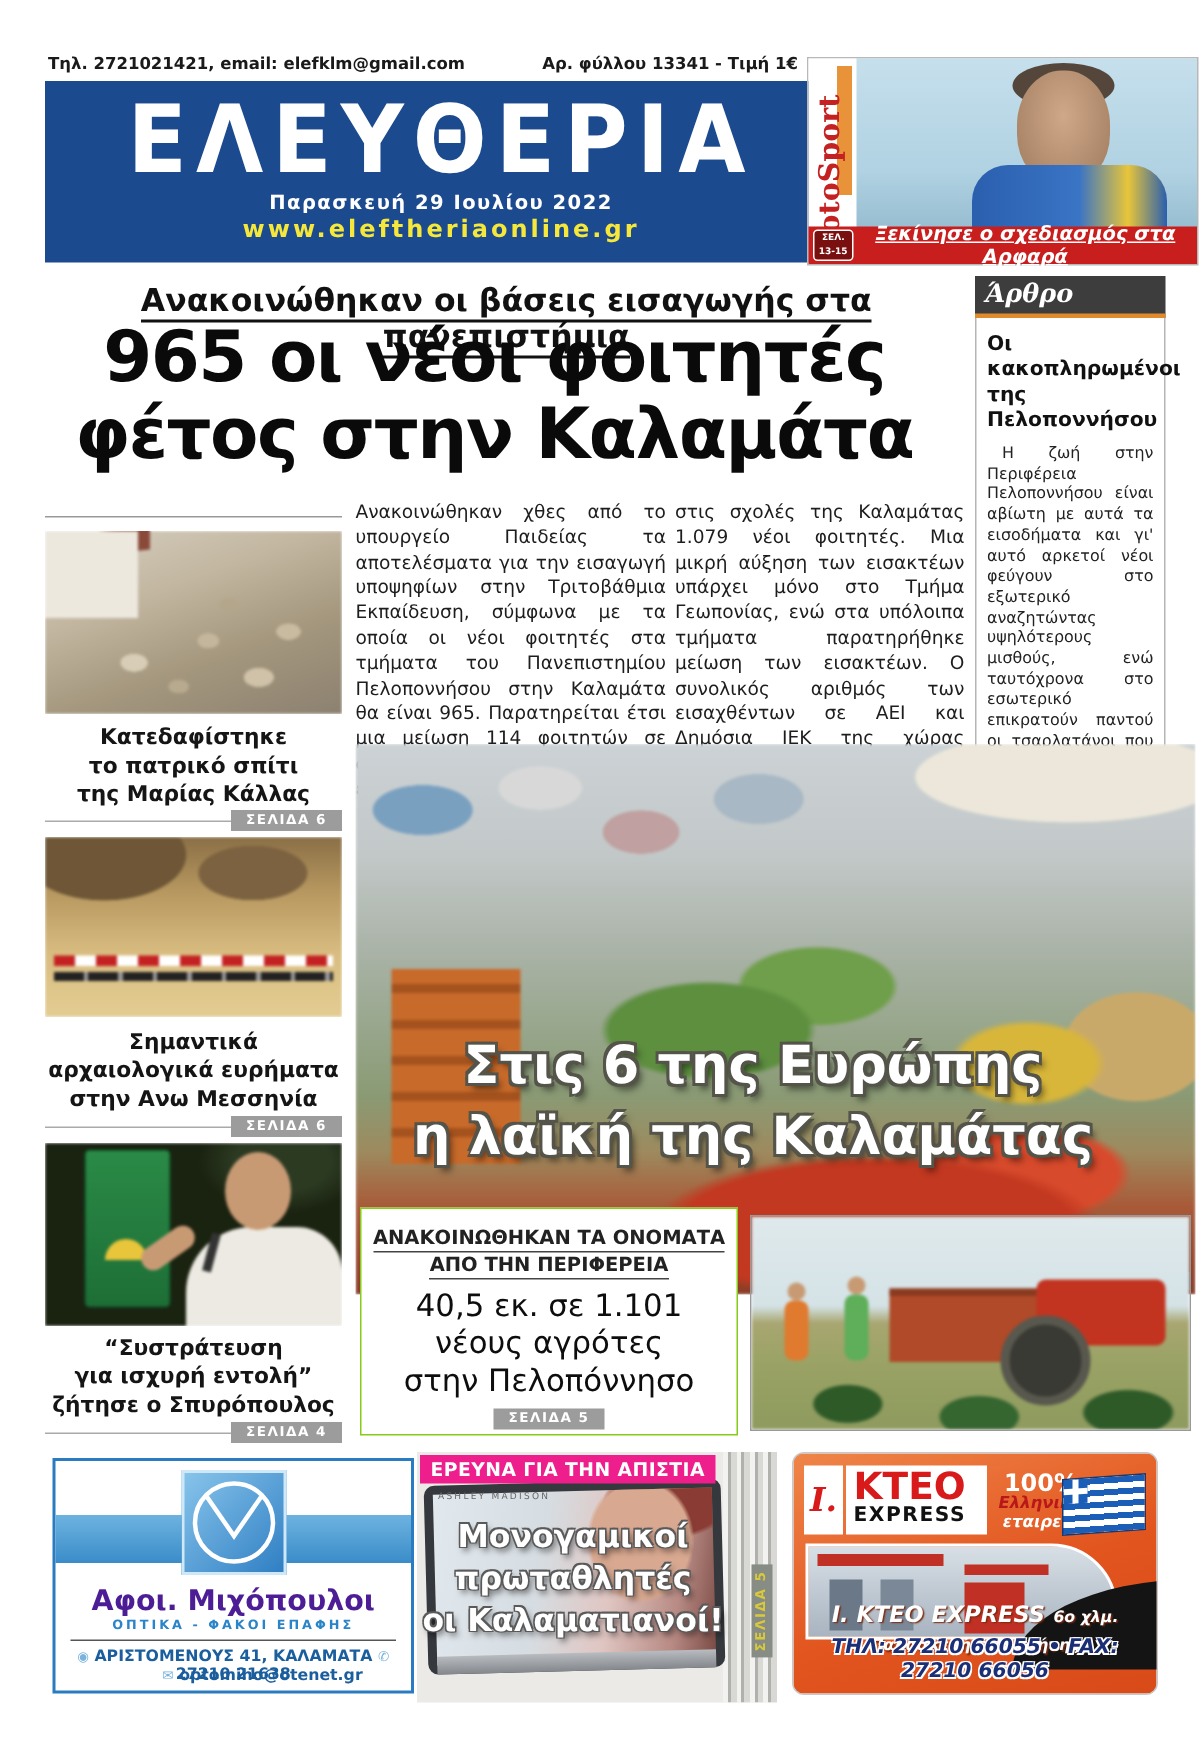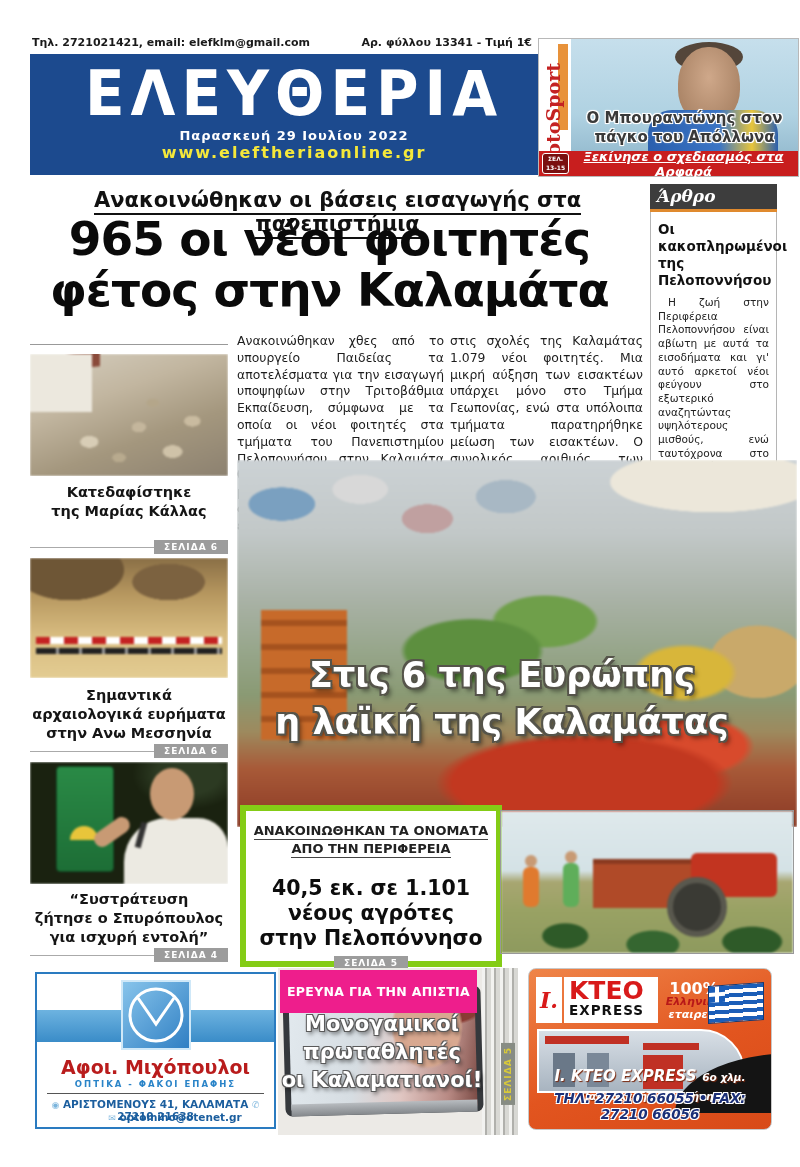--- a/index.html
+++ b/index.html
@@ -98,21 +98,21 @@
   #lcp3 .scene{background:radial-gradient(80px 50px at 80% 10%,#2c3a22 40%,transparent 70%),#1a2210;}
   .sp-sign{position:absolute;left:26px;top:4px;width:56px;height:104px;border-radius:4px;
            background:linear-gradient(#2a8a46,#1d6e36);border:1px solid #0f4a22;}
   .sp-sun{position:absolute;left:40px;top:64px;width:28px;height:14px;border-radius:14px 14px 0 0;background:#e8c53a;}
   .sp-head{position:absolute;right:34px;top:6px;width:44px;height:52px;border-radius:50%;background:#c89a74;}
   .sp-body{position:absolute;right:0px;bottom:0;width:104px;height:66px;border-radius:44px 30px 0 0;background:#eceae2;}
   .sp-arm{position:absolute;right:96px;bottom:44px;width:40px;height:16px;border-radius:8px;background:#c89a74;transform:rotate(-35deg);}
   .sp-mic{position:absolute;right:84px;bottom:36px;width:6px;height:26px;background:#333;transform:rotate(15deg);}
 
   
-  #market{left:237px;top:460px;width:560px;height:367px;overflow:hidden;}
+  #market{left:237px;top:496px;width:560px;height:367px;overflow:hidden;}
   #market .scene{background:
      radial-gradient(170px 50px at 85% 6%,#ece7da 60%,transparent 61%),
      radial-gradient(60px 30px at 8% 12%,#7aa0c0 55%,transparent 56%),
      radial-gradient(50px 26px at 22% 8%,#d8d8d8 55%,transparent 56%),
      radial-gradient(46px 26px at 34% 16%,#c0a0a0 55%,transparent 56%),
      radial-gradient(54px 30px at 48% 10%,#a8b8c4 55%,transparent 56%),
      radial-gradient(120px 55px at 42% 52%,#5d8f3f 55%,transparent 60%),
      radial-gradient(90px 45px at 55% 44%,#6f9f4a 55%,transparent 60%),
      radial-gradient(240px 80px at 62% 88%,#c23820 55%,transparent 62%),
      radial-gradient(120px 55px at 80% 78%,#d84a2c 50%,transparent 58%),
@@ -121,66 +121,66 @@
      linear-gradient(180deg,#ccd2d5 0%,#c2c8c8 20%,#a9b2a6 38%,#97a68b 52%,#8a9a74 64%,#9d8a5e 74%,#a85a38 84%,#96452c 94%,#8a3c26 100%);}
   .mk-crates{position:absolute;left:24px;top:150px;width:86px;height:130px;
              background:repeating-linear-gradient(0deg,#c76a2a 0 18px,#a5521e 18px 24px);}
   .mk-text{position:absolute;left:28px;top:192px;width:474px;text-align:center;color:#fff;font-weight:bold;
            font-size:35px;line-height:47px;
            text-shadow:2px 2px 0 #55544a,-2px -2px 0 #55544a,2px -2px 0 #55544a,-2px 2px 0 #55544a,3px 4px 5px rgba(0,0,0,.55);}
   .mk-ref{position:absolute;right:3px;bottom:3px;background:rgba(115,115,115,.88);color:#fff;font-size:9px;
           font-weight:bold;padding:1px 7px;letter-spacing:1px;}
 
   
-  #farmbox{left:240px;top:805px;width:250px;height:150px;border:6px solid #84cc16;text-align:center;background:#fff;}
+  #farmbox{left:240px;top:805px;width:250px;height:150px;border:1px solid #84cc16;text-align:center;background:#fff;}
   .fb-kicker{margin-top:11px;font-size:13px;font-weight:bold;line-height:17px;color:#222;}
   .fb-kicker span{border-bottom:1px solid #444;display:inline-block;}
-  .fb-head{margin-top:18px;font-size:20.5px;font-weight:bold;line-height:25px;color:#0d0d0d;}
+  .fb-head{margin-top:5px;font-size:20.5px;font-weight:normal;line-height:25px;color:#0d0d0d;}
   #farmbox .badge{display:inline-block;margin-top:5px;}
   #farmphoto{left:500px;top:810px;width:292px;height:142px;border:1px solid #999;overflow:hidden;}
   #farmphoto .scene{background:
      radial-gradient(40px 22px at 22% 88%,#2e5a28 55%,transparent 60%),
      radial-gradient(46px 24px at 52% 94%,#356630 55%,transparent 60%),
      radial-gradient(52px 26px at 86% 92%,#2e5a28 55%,transparent 60%),
      linear-gradient(180deg,#dfe9ec 0%,#d4e2e6 42%,#a8a671 50%,#99a264 70%,#8e9a5e 100%);}
   .fm-trail{position:absolute;left:92px;top:48px;width:104px;height:44px;background:#b04a28;border-top:5px solid #8a3a20;}
   .fm-tractor{position:absolute;right:16px;top:42px;width:86px;height:44px;border-radius:6px;background:#c23420;}
   .fm-wheel{position:absolute;right:66px;top:66px;width:48px;height:48px;border-radius:50%;background:#3a3a34;border:6px solid #59584e;}
   .fm-man1{position:absolute;left:22px;top:56px;width:16px;height:40px;border-radius:6px;background:#e07a2e;}
   .fm-man2{position:absolute;left:62px;top:52px;width:16px;height:44px;border-radius:6px;background:#5fae5a;}
   .fm-head1{position:absolute;left:24px;top:44px;width:12px;height:12px;border-radius:50%;background:#c89a74;}
   .fm-head2{position:absolute;left:64px;top:40px;width:12px;height:12px;border-radius:50%;background:#c89a74;}
 
   
   #ad-optics{left:35px;top:972px;width:237px;height:153px;border:2px solid #2a7bc0;background:#fff;text-align:center;}
   .op-band{position:absolute;left:0;right:0;top:36px;height:32px;background:linear-gradient(#6db3e0,#3a8cc8);}
   .op-logo{position:absolute;left:50%;top:6px;transform:translateX(-50%);width:70px;height:70px;
            background:linear-gradient(135deg,#8ac6ec,#2d7dc2);box-shadow:inset 0 0 0 2px #cfe8f8;}
-  .op-name{position:absolute;left:0;right:0;top:82px;color:#b91c1c;font-weight:bold;font-size:19px;}
+  .op-name{position:absolute;left:0;right:0;top:82px;color:#4c1d95;font-weight:bold;font-size:19px;}
   .op-sub{position:absolute;left:0;right:0;top:105px;color:#2a84c8;font-size:8.5px;font-weight:bold;letter-spacing:2px;}
   .op-hr{position:absolute;left:10px;right:10px;top:119px;border-top:1px solid #555;}
   .op-addr{position:absolute;left:0;right:0;top:124px;font-size:10.5px;font-weight:bold;color:#1b5e9e;}
   .op-mail{position:absolute;left:0;right:0;top:137px;font-size:10.5px;font-weight:bold;color:#1b5e9e;padding-left:39px;}
   .op-ic{color:#7ab4dc;font-size:9px;}
 
   
   #ad-apistia{left:278px;top:968px;width:240px;height:167px;background:#eceae6;overflow:hidden;}
   .ap-news{position:absolute;right:0;top:0;bottom:0;width:36px;
            background:repeating-linear-gradient(90deg,#f2f2f0 0 3px,#b0b0ac 3px 5px,#d8d8d4 5px 9px);}
   .ap-vbadge{position:absolute;right:3px;bottom:30px;writing-mode:vertical-rl;transform:rotate(180deg);
              font-size:9px;font-weight:bold;color:#d8c93a;background:#878c84;padding:4px 2px;letter-spacing:1px;}
   .ap-laptop{position:absolute;left:6px;top:20px;width:198px;height:126px;background:#35383c;border-radius:7px;
              transform:rotate(-1.5deg);}
   .ap-screen{position:absolute;inset:6px;overflow:hidden;background:
      radial-gradient(60px 70px at 74% 30%,#d8a890 55%,transparent 60%),
      radial-gradient(70px 40px at 84% 8%,#8a3c34 55%,transparent 62%),
      linear-gradient(100deg,#e2e9ee 0%,#d6dde2 38%,#e0c6c2 62%,#b88a84 85%,#7a4a44 100%);}
   .ap-kb{position:absolute;left:6px;right:6px;bottom:0;height:12px;background:linear-gradient(#b8bcc0,#84888c);}
   .ap-banner{position:absolute;left:2px;top:2px;background:#ee1e8c;color:#fff;font-weight:bold;font-size:12.5px;
-             padding:14px 7px;letter-spacing:.3px;z-index:4;}
+             padding:2px 7px;letter-spacing:.3px;z-index:4;}
   .ap-brand{position:absolute;left:14px;top:26px;font-size:6px;color:#666;letter-spacing:1.5px;z-index:3;}
   .ap-text{position:absolute;left:0;right:32px;top:42px;text-align:center;color:#fff;font-weight:bold;
            font-size:21px;line-height:28px;z-index:3;
            text-shadow:1px 1px 0 #5a5a5a,-1px -1px 0 #5a5a5a,1px -1px 0 #5a5a5a,-1px 1px 0 #5a5a5a,2px 3px 4px rgba(0,0,0,.55);}
 
   
   #ad-kteo{left:528px;top:968px;width:242px;height:160px;border-radius:8px;border:1px solid #c8c8c8;overflow:hidden;
            background:linear-gradient(160deg,#ef8549 0%,#e2551f 55%,#d84a18 100%);}
   .kt-i{position:absolute;left:7px;top:8px;width:26px;height:46px;background:#fff;color:#d81a1a;
         font-family:"DejaVu Serif","Liberation Serif",serif;font-style:italic;font-weight:bold;font-size:22px;
@@ -228,24 +228,20 @@
 
   <div class="abs" id="notosport">
     <div class="ns-strip">
       <div class="ns-orange"></div>
       <div class="ns-brand">NotoSport</div>
     </div>
     <div class="ns-photo">
       <div class="ns-hair"></div>
       <div class="ns-head"></div>
       <div class="ns-shirt"></div>
-      <div class="ns-headline">
-        <div>Ο Μπουραντώνης στον</div>
-        <div>πάγκο του Απόλλωνα</div>
-      </div>
     </div>
     <div class="ns-red">
       <div class="ns-badge">
         <div>ΣΕΛ.</div>
         <div>13-15</div>
       </div>
       <div class="ns-strip-text">Ξεκίνησε ο σχεδιασμός στα Αρφαρά</div>
     </div>
   </div>
 
@@ -280,20 +276,21 @@
   <div class="abs lc-rule"></div>
 
   <div class="abs lc-photo" id="lcp1">
     <div class="scene">
       <div class="rb-roof"></div>
       <div class="rb-house"></div>
     </div>
   </div>
   <div class="abs lc-caption" id="lcc1">
     <div>Κατεδαφίστηκε</div>
+    <div>το πατρικό σπίτι</div>
     <div>της Μαρίας Κάλλας</div>
   </div>
   <div class="abs lc-refrow" id="lcr1">
     <div class="lc-line"></div>
     <span class="badge">ΣΕΛΙΔΑ 6</span>
   </div>
 
   <div class="abs lc-photo" id="lcp2">
     <div class="scene">
       <div class="ex-stick"></div>
@@ -315,22 +312,22 @@
       <div class="sp-sign"></div>
       <div class="sp-sun"></div>
       <div class="sp-body"></div>
       <div class="sp-head"></div>
       <div class="sp-arm"></div>
       <div class="sp-mic"></div>
     </div>
   </div>
   <div class="abs lc-caption" id="lcc3">
     <div>“Συστράτευση</div>
+    <div>για ισχυρή εντολή”</div>
     <div>ζήτησε ο Σπυρόπουλος</div>
-    <div>για ισχυρή εντολή”</div>
   </div>
   <div class="abs lc-refrow" id="lcr3">
     <div class="lc-line"></div>
     <span class="badge">ΣΕΛΙΔΑ 4</span>
   </div>
 
   <div class="abs" id="market">
     <div class="scene">
       <div class="mk-crates"></div>
     </div>

